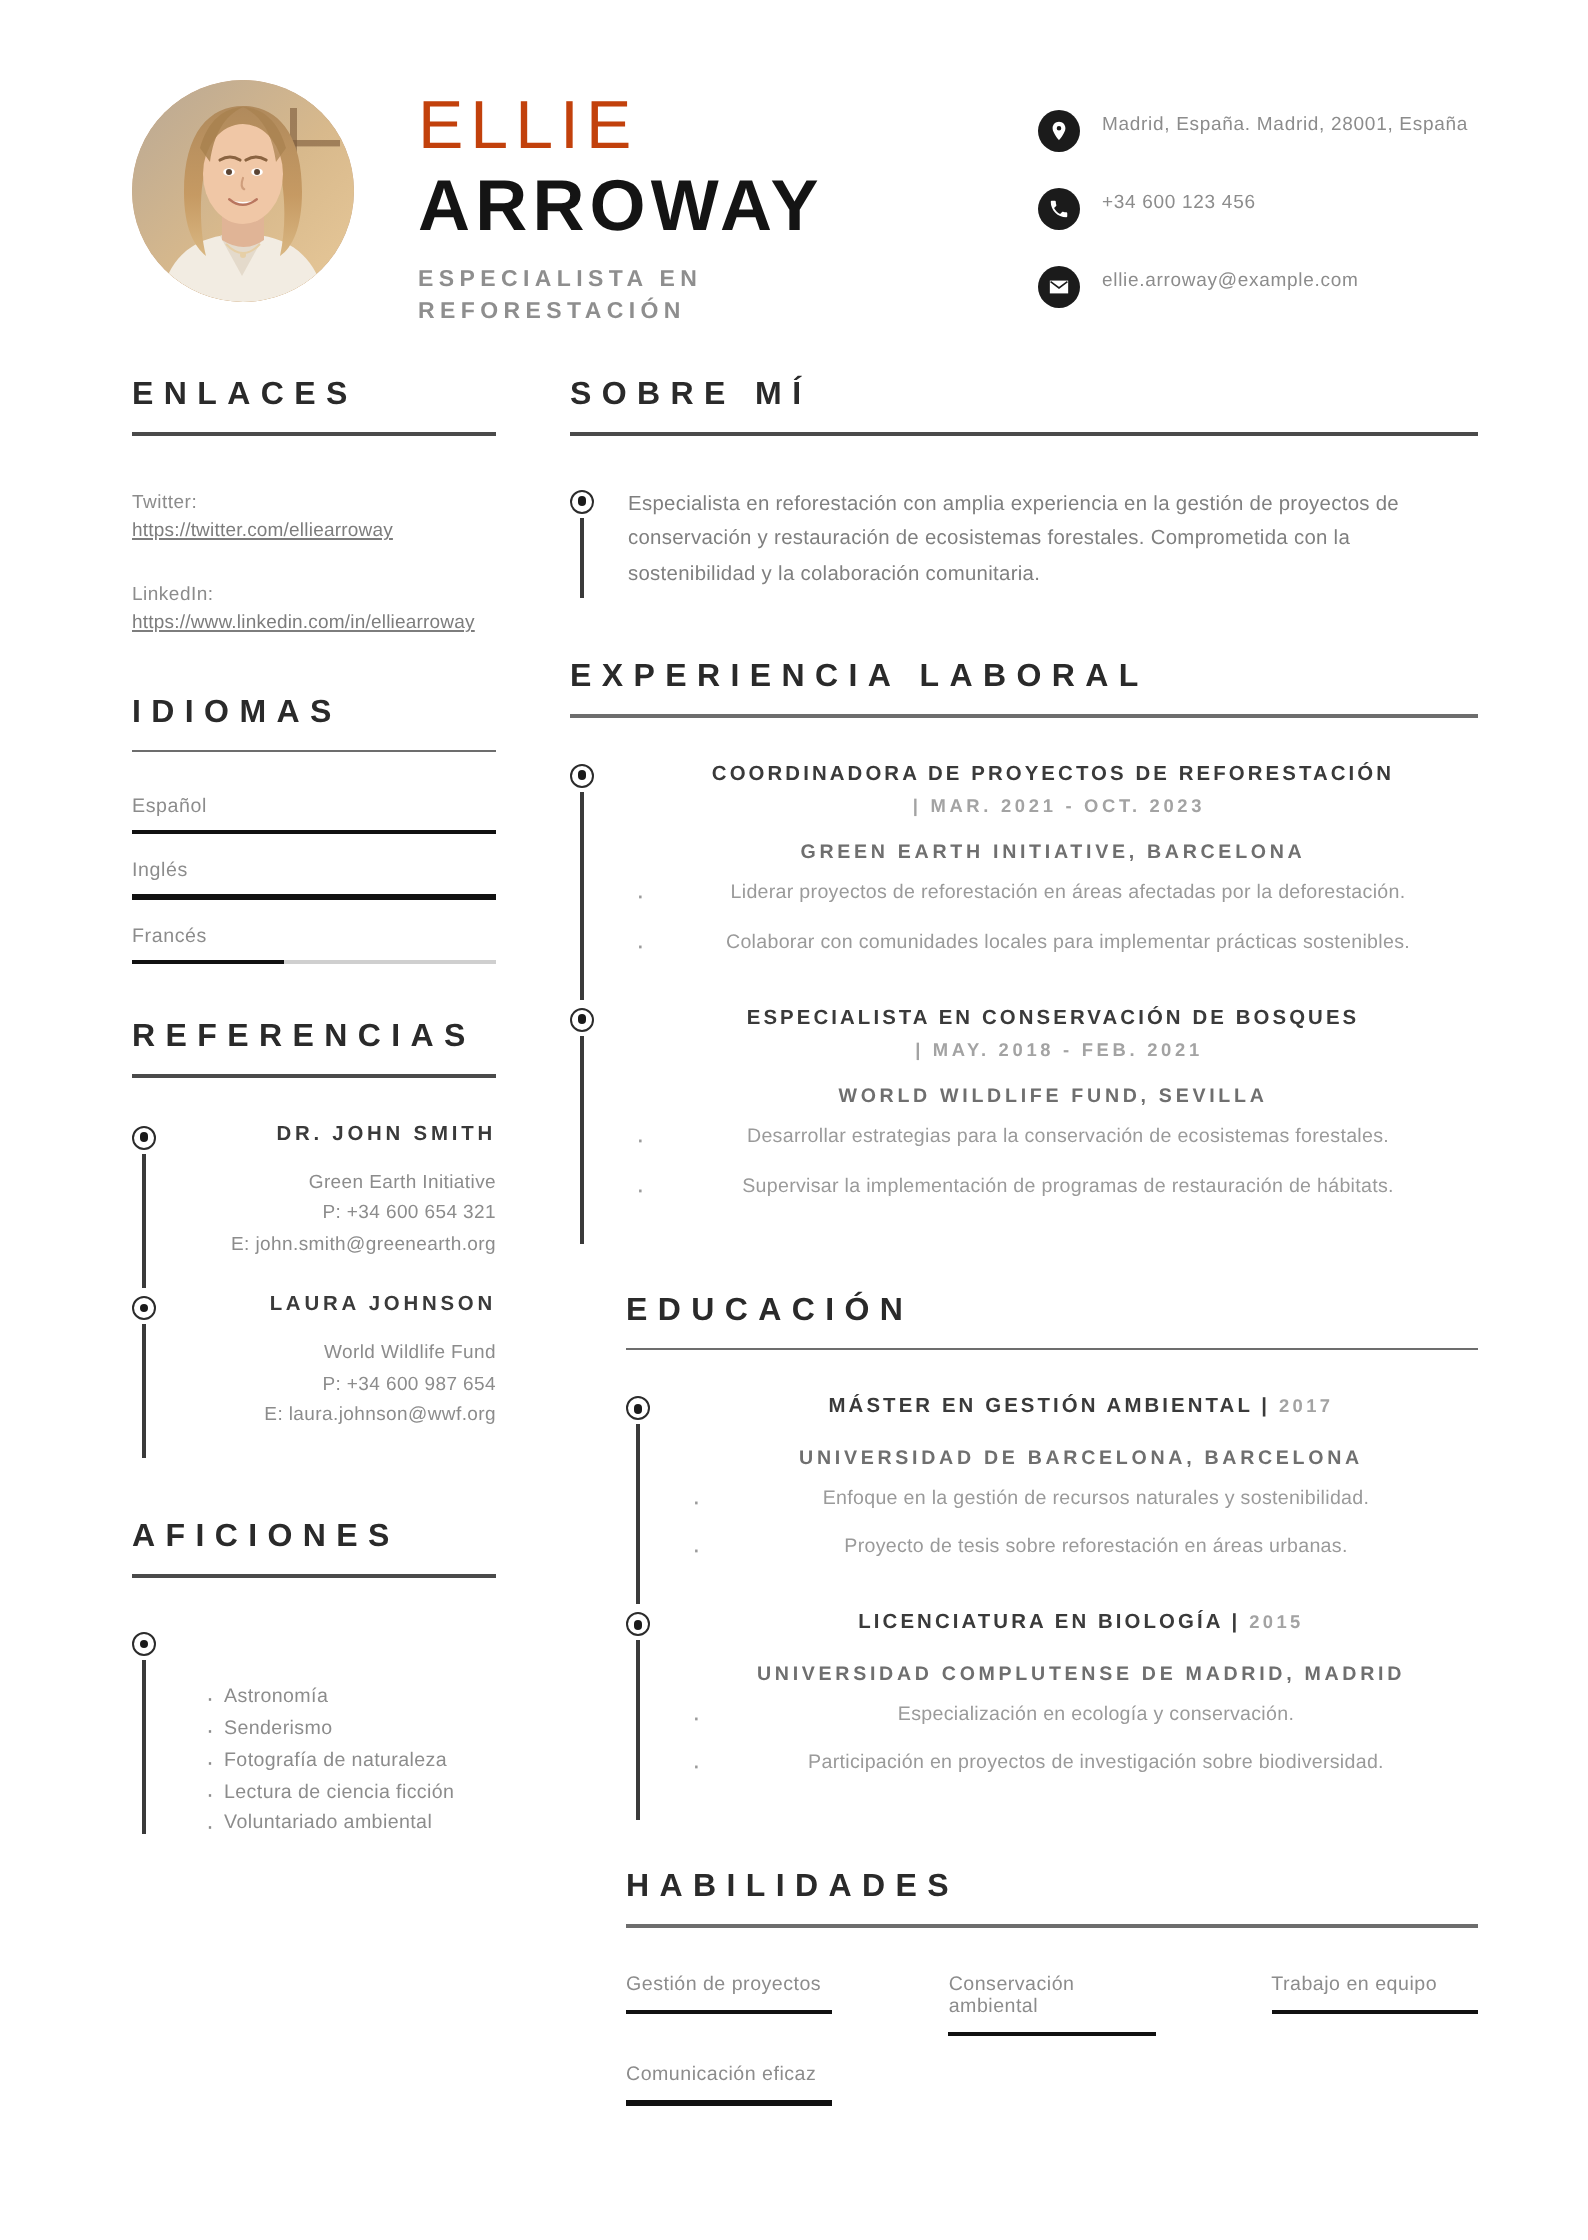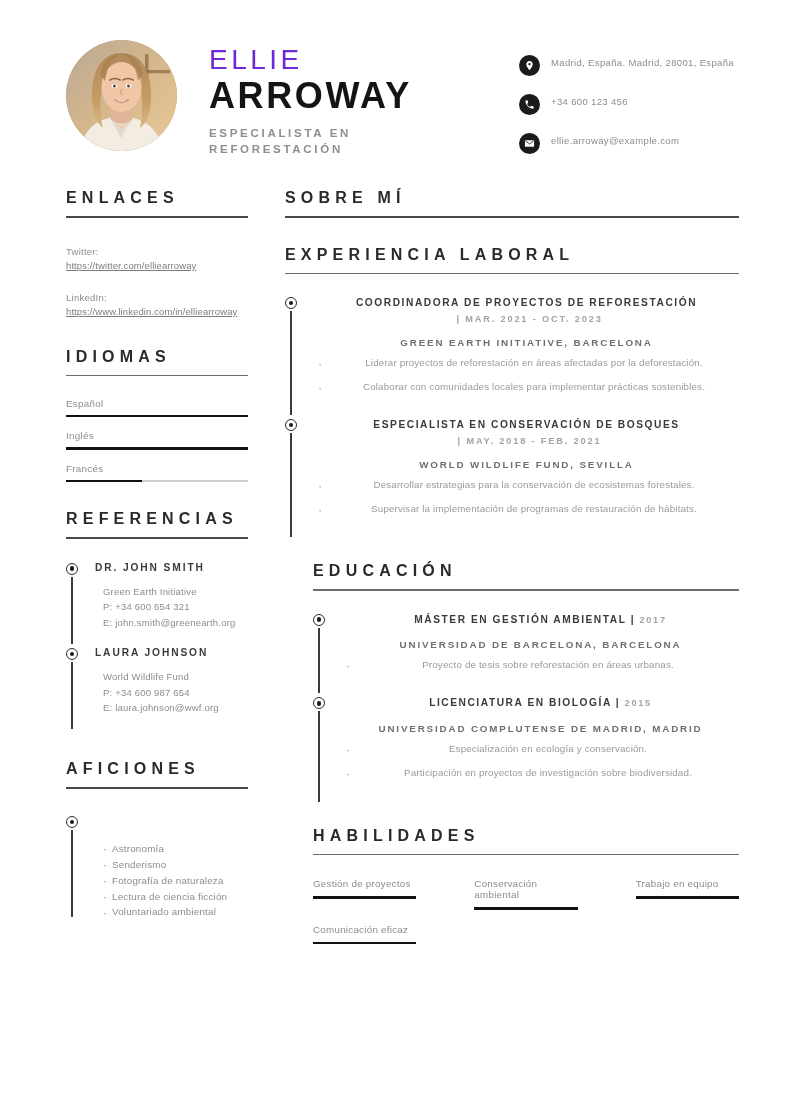--- a/index.html
+++ b/index.html
@@ -35,24 +35,24 @@
   }
   .photo-svg { display: block; width: 111px; height: 111px; }
 
   .name-block {
     margin-left: 32px;
     padding-top: 6px;
     flex: 0 0 auto;
     width: 310px;
   }
   .name-first {
-    font-size: 28px;
+    font-size: 34px;
     font-weight: 300;
     letter-spacing: 3.5px;
-    color: #6d28d9;
+    color: #c2410c;
     line-height: 1.12;
   }
   .name-last {
     font-size: 36px;
     font-weight: 700;
     letter-spacing: 2.6px;
     color: #141414;
     line-height: 1.1;
     margin-top: 1px;
   }
@@ -155,20 +155,21 @@
     height: 100%;
     background: #111111;
   }
 
   
   .ref-list { margin-top: 23px; }
   .ref-item {
     position: relative;
     padding-left: 29px;
     padding-bottom: 17px;
+    text-align: right;
   }
   .tl-dot {
     position: absolute;
     left: 0; top: 1px;
     width: 12px; height: 12px;
     border-radius: 50%;
     border: 1.3px solid #2b2b2b;
     background: #fff;
   }
   .tl-dot::after {
@@ -511,20 +512,25 @@
         </div>
       </div>
 
     </div>
 
     <div class="col-right">
 
       <div>
         <div class="sec-title">SOBRE MÍ</div>
         <div class="sec-rule"></div>
+        <div class="about">
+          <span class="tl-dot"></span>
+          <span class="tl-line"></span>
+          <div class="about-text">Especialista en reforestación con amplia experiencia en la gestión de proyectos de conservación y restauración de ecosistemas forestales. Comprometida con la sostenibilidad y la colaboración comunitaria.</div>
+        </div>
       </div>
 
       <div class="block-gap-lg">
         <div class="sec-title">EXPERIENCIA LABORAL</div>
         <div class="sec-rule grey"></div>
 
         <div style="margin-top:22px;">
 
           <div class="entry">
             <span class="tl-dot"></span>
@@ -561,20 +567,21 @@
 
           <div class="entry">
             <span class="tl-dot"></span>
             <span class="tl-line"></span>
             <div class="entry-title">
               <span class="entry-title-inline">MÁSTER EN GESTIÓN AMBIENTAL |</span>
               <span class="entry-year-inline">2017</span>
             </div>
             <div class="entry-org">UNIVERSIDAD DE BARCELONA, BARCELONA</div>
             <div class="entry-bullets">
+              <div class="entry-li">Enfoque en la gestión de recursos naturales y sostenibilidad.</div>
               <div class="entry-li">Proyecto de tesis sobre reforestación en áreas urbanas.</div>
             </div>
           </div>
 
           <div class="entry">
             <span class="tl-dot"></span>
             <span class="tl-line"></span>
             <div class="entry-title">
               <span class="entry-title-inline">LICENCIATURA EN BIOLOGÍA |</span>
               <span class="entry-year-inline">2015</span>

